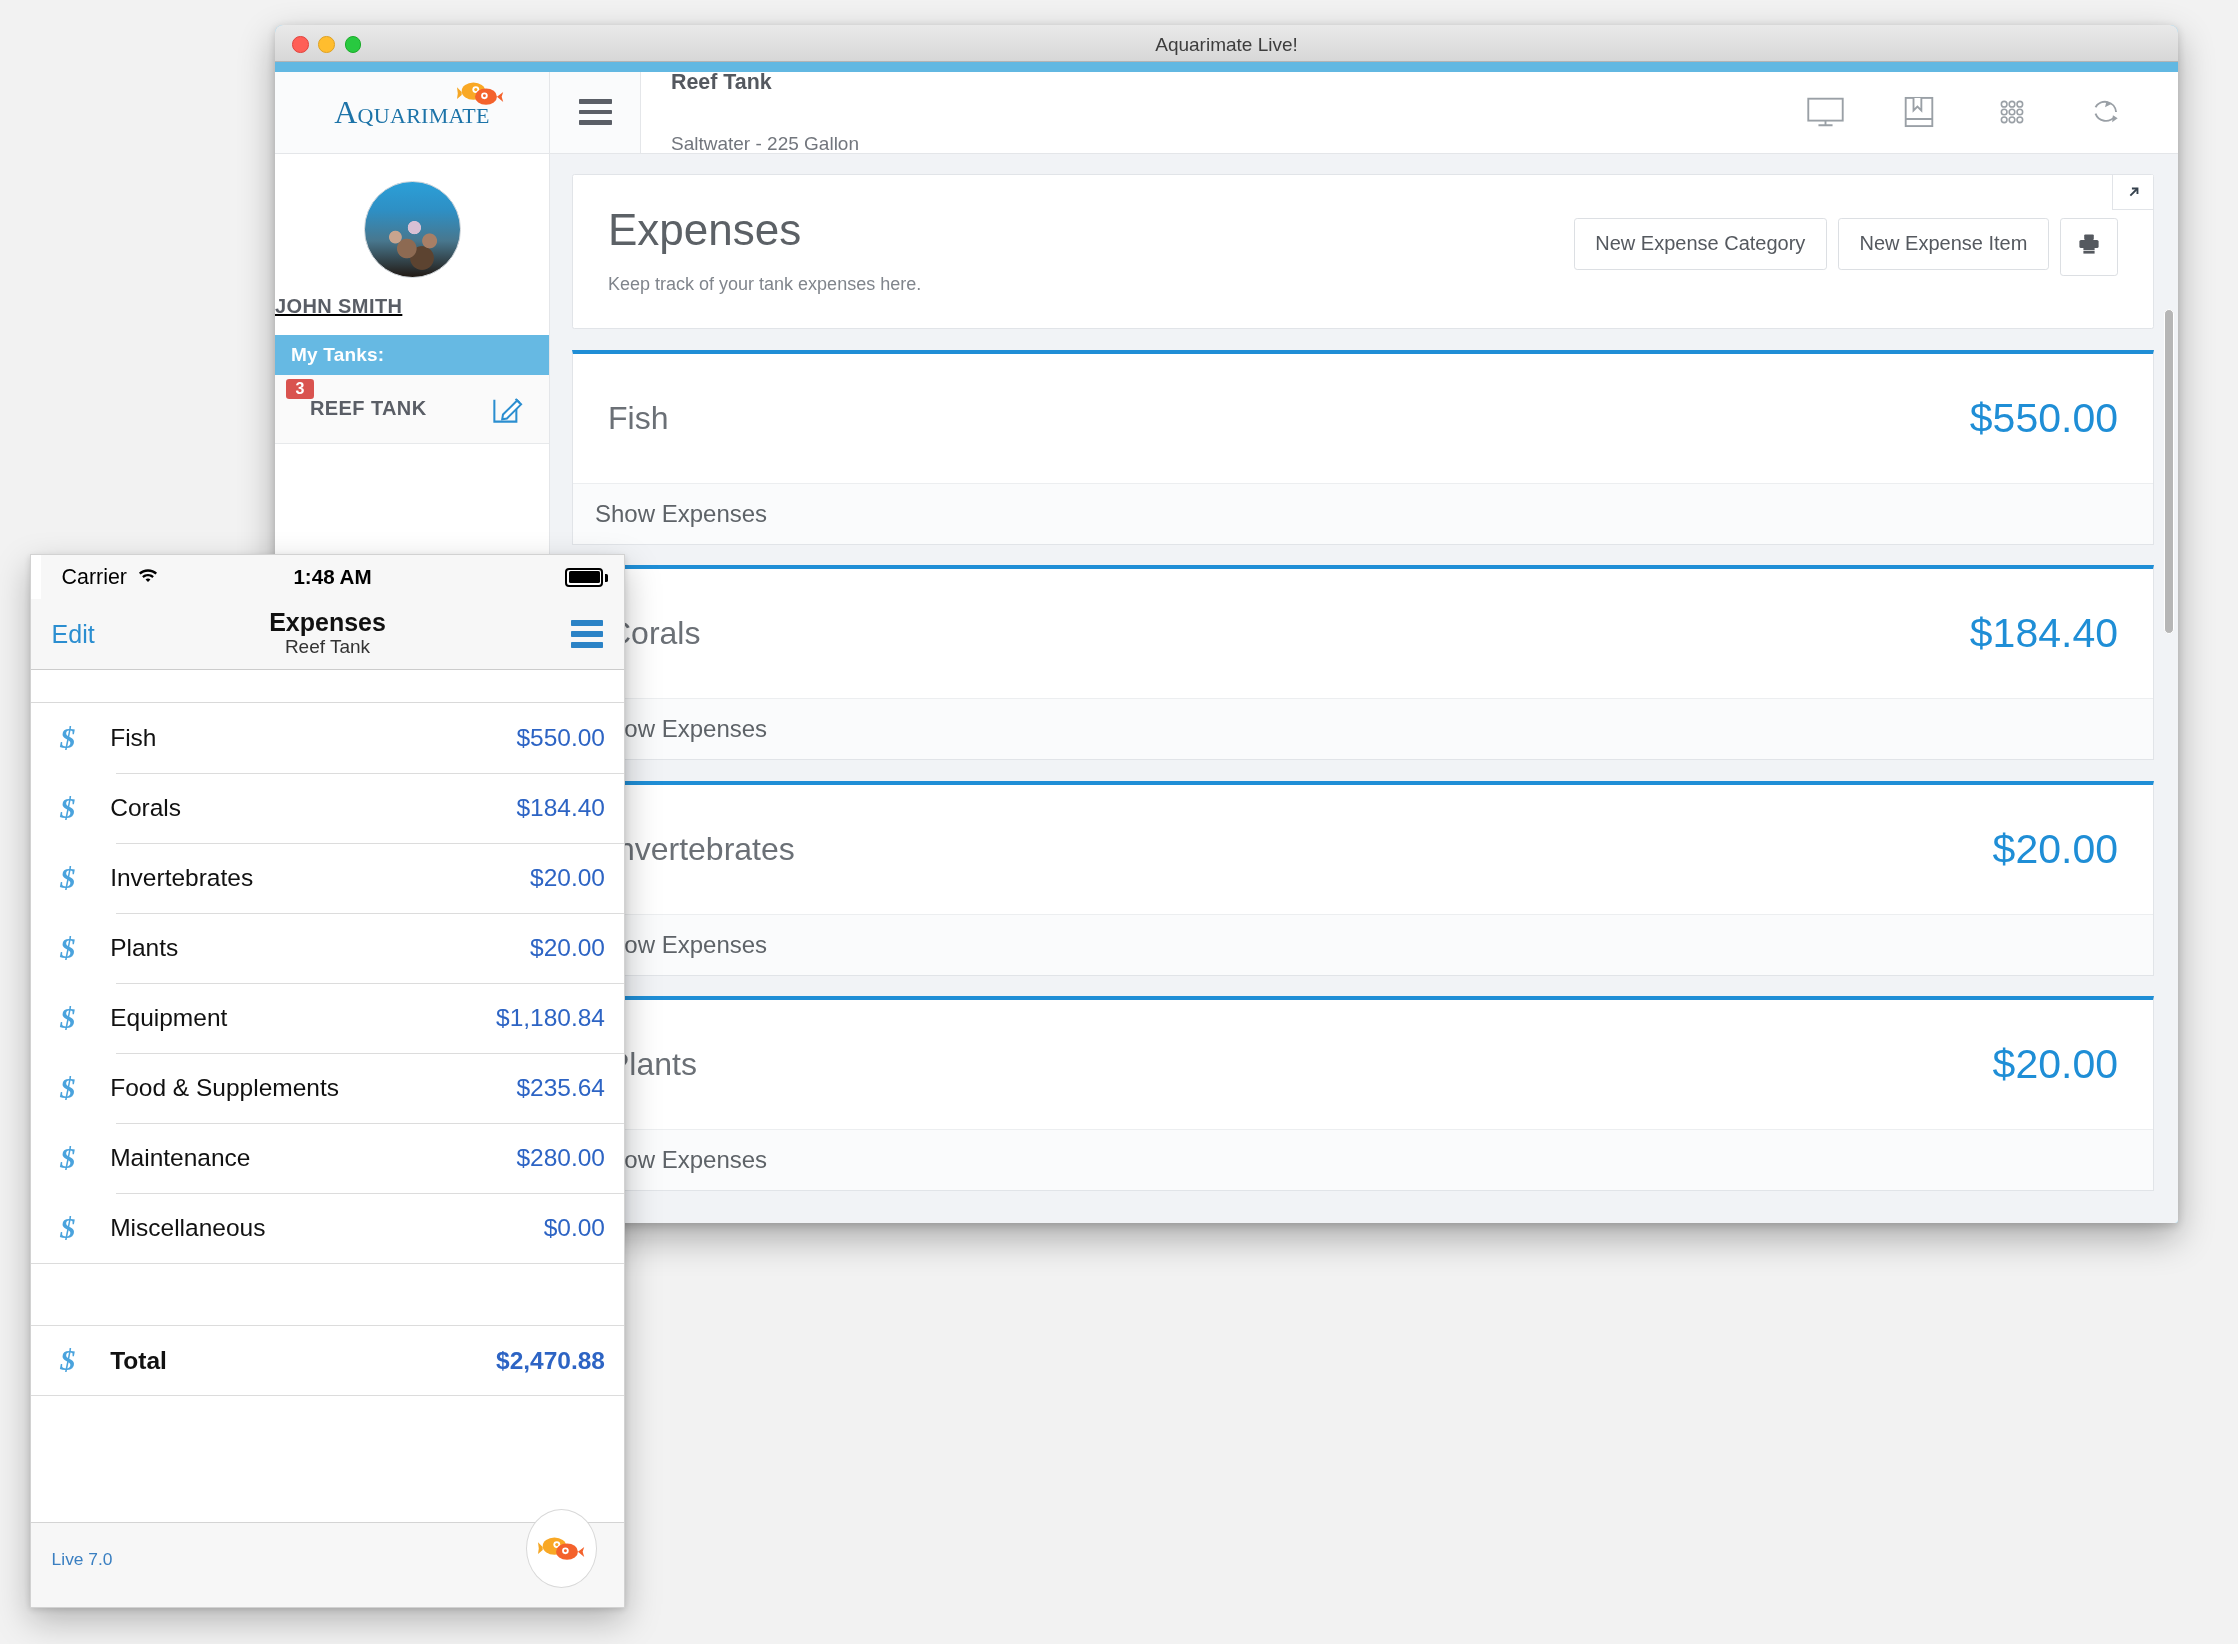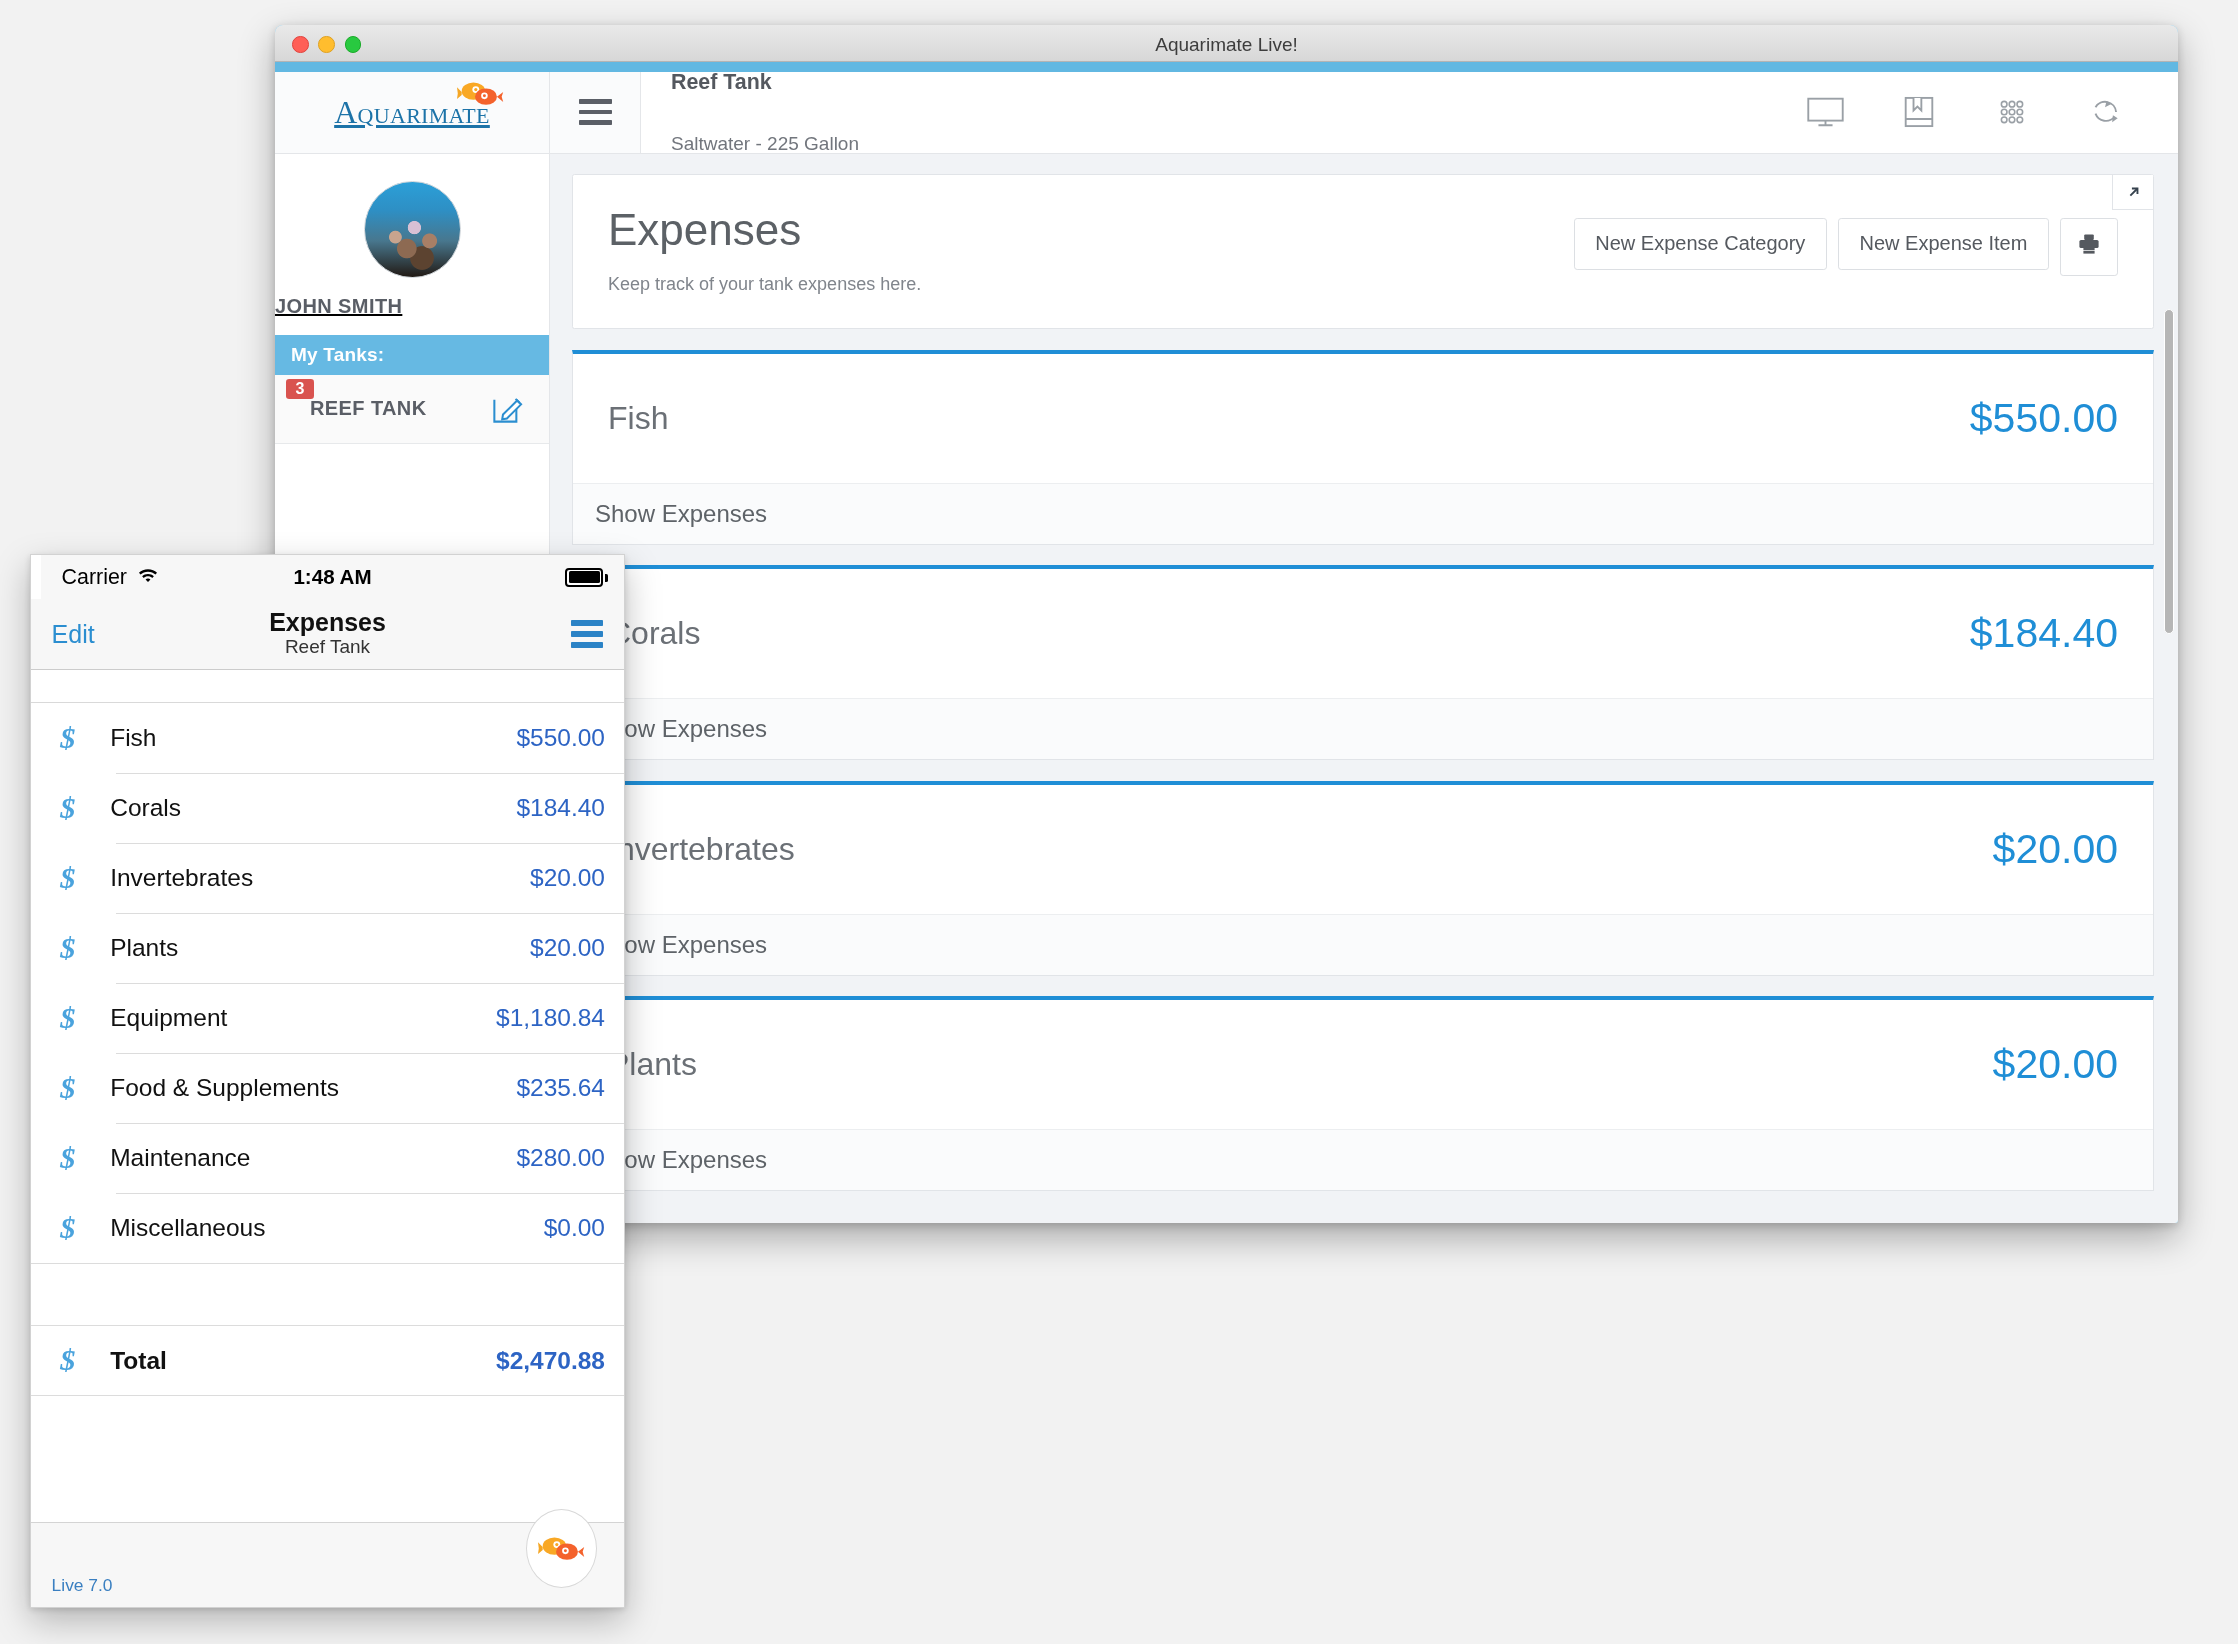--- a/index.html
+++ b/index.html
@@ -42,21 +42,21 @@
     background: #fafbfc; border-bottom: 0.8px solid #e4e6e9;
   }
   .logo-cell {
     width: 275px; display: flex; align-items: center; justify-content: center;
     border-right: 0.8px solid #e4e6e9; background: #fafbfc; position: relative;
   }
   .logo-wrap { position: relative; }
   .logo-text {
     font-family: "Liberation Serif", serif;
     font-size: 32px; color: #1c73a8; letter-spacing: 0.3px;
-    font-variant: small-caps; white-space: nowrap; text-decoration: underline;
+    font-variant: small-caps; white-space: nowrap;
   }
   .logo-fish { position: absolute; right: -14.2px; top: -13.5px; }
   .burger-cell {
     width: 91px; display: flex; align-items: center; justify-content: center;
     border-right: 0.8px solid #e4e6e9;
   }
   .burger { width: 33px; }
   .burger span { display: block; height: 4.7px; background: #5a5e66; border-radius: 0.8px; margin-bottom: 5.5px; }
   .burger span:last-child { margin-bottom: 0; }
   .tank-cell { flex: 1; display: flex; flex-direction: column; justify-content: center; padding-left: 30px; background:#fff; }
@@ -179,21 +179,21 @@
   .ph-ico { width: 46px; flex: 0 0 46px; display: flex; align-items: center; justify-content: center; }
   .ph-label { flex: 1; font-size: 24.5px; color: #111; padding-left: 14.2px; }
   .ph-amount { font-size: 24.5px; color: #2d64c4; }
   .ph-spacer { height: 62px; background: #fff; border-top: 0.8px solid #dcdcdc; }
   .ph-total-row { border-top: 0.8px solid #dcdcdc; }
   .ph-total-row .ph-label, .ph-total-row .ph-amount { font-weight: bold; }
   .ph-blank { flex: 1; background: #fff; border-top: 0.8px solid #dcdcdc; }
 
   .phone-footer {
     height: 85px; background: #f7f7f7; border-top: 0.8px solid #d4d4d4;
-    position: relative; display: flex; align-items: flex-end;
+    position: relative; display: flex; align-items: center;
   }
   .live-ver { font-size: 17.4px; color: #3a7fc1; padding: 0 0 11px 20.6px; }
   .fab {
     position: absolute; right: 27px; bottom: 19px; width: 71px; height: 79px;
     background: #fff; border: 0.8px solid #d8d8d8; border-radius: 50%;
     display: flex; align-items: center; justify-content: center;
   }
   .phone-main { display: flex; flex-direction: column; height: calc(100% - 44px - 71px); }
 </style>
 </head>

